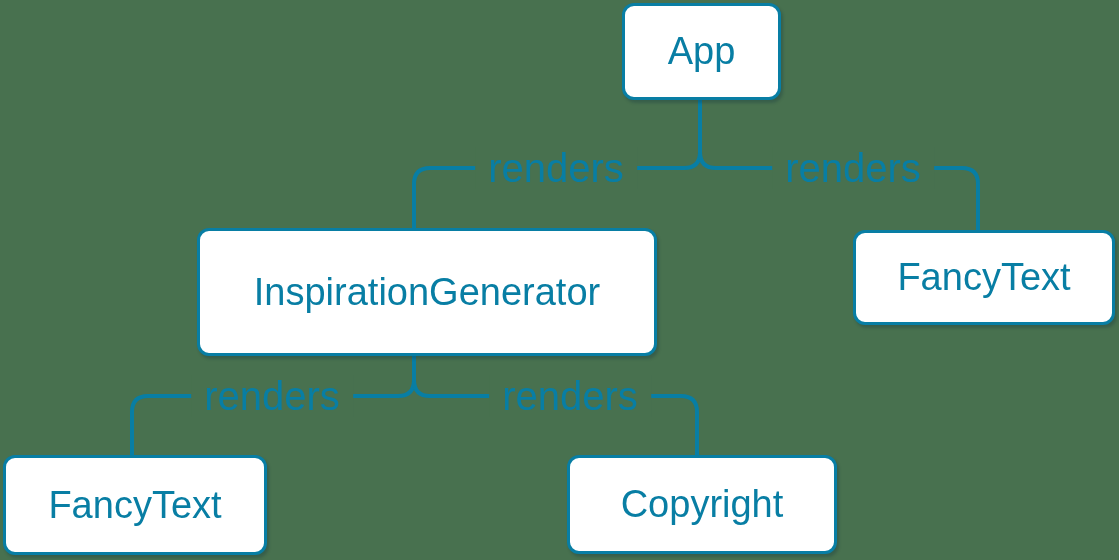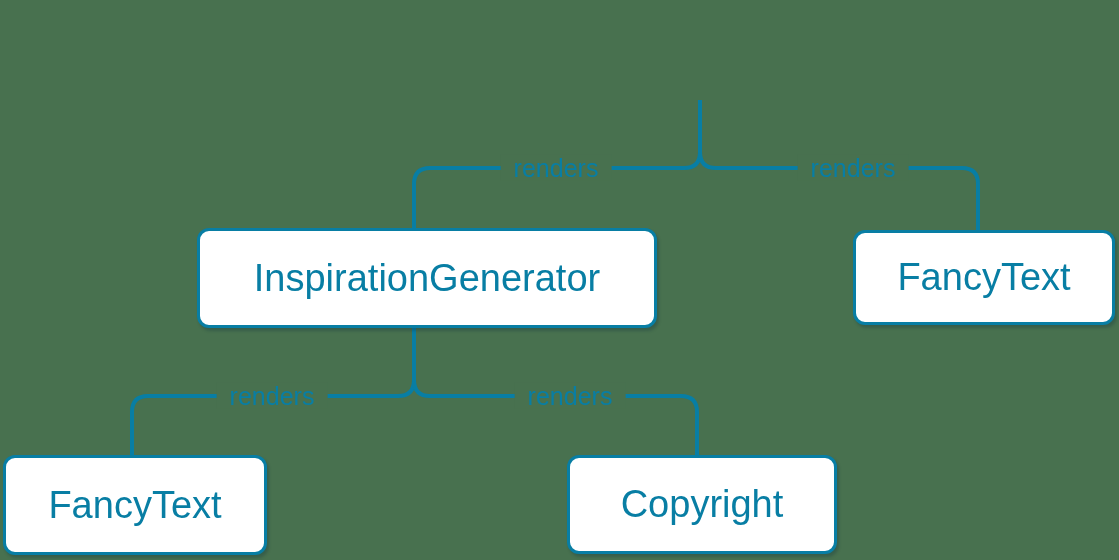--- a/index.html
+++ b/index.html
@@ -36,30 +36,30 @@
     display: flex;
     align-items: center;
     justify-content: center;
     color: #087EA4;
     font-size: 38px;
     font-weight: 500;
     box-shadow: 2px 3px 3px rgba(16, 48, 60, 0.28);
     white-space: nowrap;
   }
   #node-app                  { left: 622px; top: 3px;   width: 159px; height: 97px;  }
-  #node-inspiration-generator{ left: 197px; top: 228px; width: 460px; height: 100px; }
+  #node-inspiration-generator{ left: 197px; top: 228px; width: 460px; height: 128px; }
   #node-fancy-text-top       { left: 853px; top: 230px; width: 262px; height: 95px;  }
   #node-fancy-text-bottom    { left: 3px;   top: 455px; width: 264px; height: 100px; }
   #node-copyright            { left: 567px; top: 455px; width: 270px; height: 99px;  }
   .edge-label {
     position: absolute;
     transform: translate(-50%, -50%);
     background: #48714F;
     color: #087EA4;
-    font-size: 25px;
+    font-size: 40px;
     font-weight: 500;
     line-height: 1.05;
     padding: 0 13px;
     white-space: nowrap;
   }
   #edge-label-0 { left: 556px; top: 168px; }
   #edge-label-1 { left: 853px; top: 168px; }
   #edge-label-2 { left: 272px; top: 396px; }
   #edge-label-3 { left: 570px; top: 396px; }
 </style>
@@ -68,20 +68,23 @@
 
 <div class="stage">
 
   <svg class="wires" viewBox="0 0 1119 560" aria-hidden="true">
     <path d="M 700 100 L 700 152 Q 700 168 684 168 L 430 168 Q 414 168 414 184 L 414 228"></path>
     <path d="M 700 100 L 700 152 Q 700 168 716 168 L 962 168 Q 978 168 978 184 L 978 231"></path>
     <path d="M 414 328 L 414 380 Q 414 396 398 396 L 148 396 Q 132 396 132 412 L 132 456"></path>
     <path d="M 414 328 L 414 380 Q 414 396 430 396 L 681 396 Q 697 396 697 412 L 697 456"></path>
   </svg>
 
+  <div class="node" id="node-app">
+    <span>App</span>
+  </div>
 
   <div class="node" id="node-inspiration-generator">
     <span>InspirationGenerator</span>
   </div>
 
   <div class="node" id="node-fancy-text-top">
     <span>FancyText</span>
   </div>
 
   <div class="node" id="node-fancy-text-bottom">

